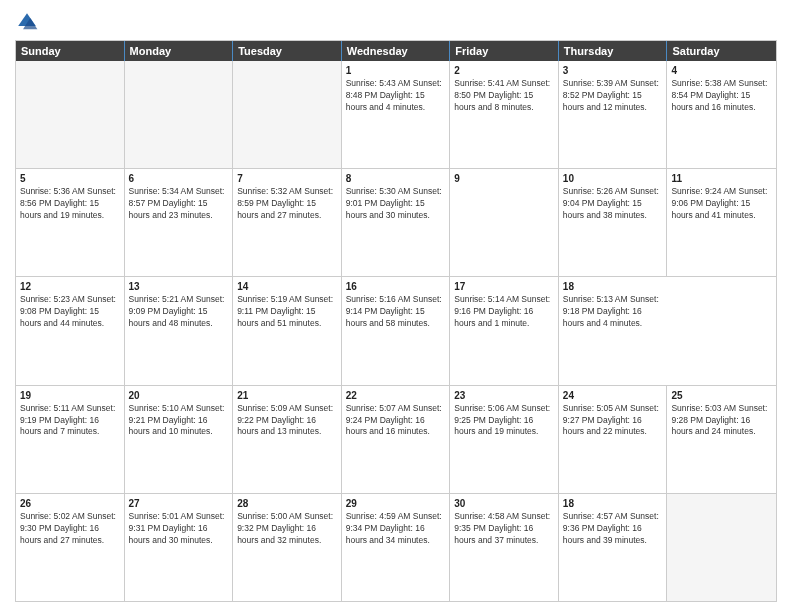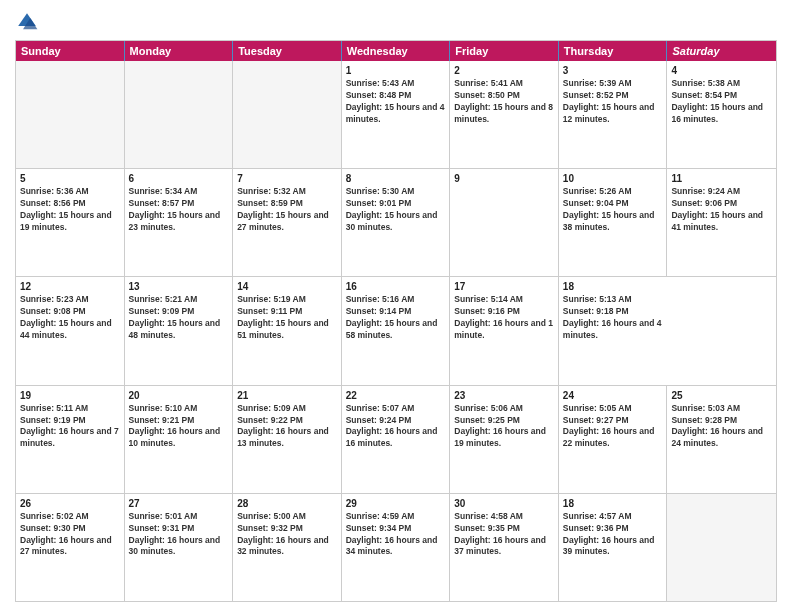--- a/index.html
+++ b/index.html
@@ -61,33 +61,32 @@
     }
     .calendar {
       flex: 1;
       display: flex;
       flex-direction: column;
       border: 1px solid #ccc;
     }
     .cal-header {
       display: grid;
       grid-template-columns: repeat(7, 1fr);
-      background: #be185d;
+      background: #404040;
     }
     .cal-header-cell {
       color: #fff;
       font-size: 11px;
       font-weight: bold;
       padding: 4px 5px;
       text-align: left;
       border-right: 1px solid #4a8ac4;
     }
     .cal-header-cell:last-child {
       border-right: none;
-      font-style: italic;
     }
     .cal-body {
       flex: 1;
       display: flex;
       flex-direction: column;
     }
     .cal-row {
       display: grid;
       grid-template-columns: repeat(7, 1fr);
       flex: 1;
@@ -115,21 +114,20 @@
       font-size: 10px;
       font-weight: bold;
       color: #222;
       display: block;
       margin-bottom: 1px;
     }
     .cell-info {
       font-size: 8.5px;
       color: #333;
       line-height: 1.4;
-      font-weight: bold;
     }
   </style>
 </head>
 <body>
 
 <div class="page">
   <div class="header">
     <div class="logo">
       <svg class="logo-icon" viewBox="0 0 30 30">
         <polygon points="15,4 26,20 4,20" fill="#2a6aad"></polygon>

